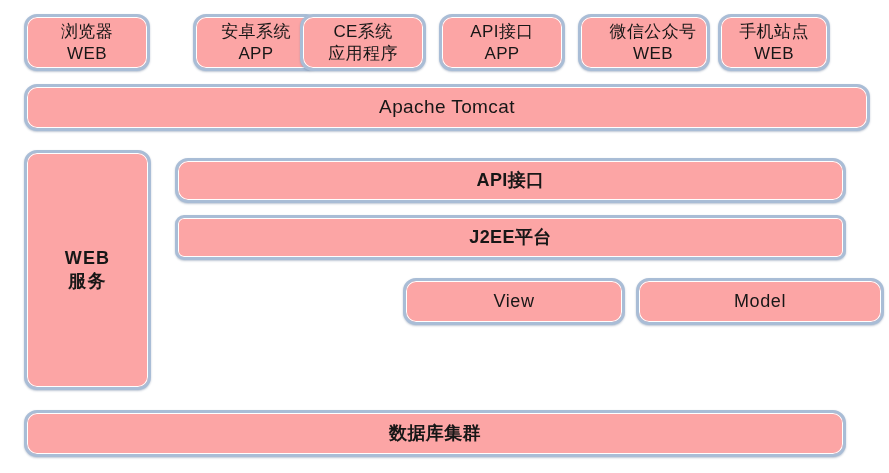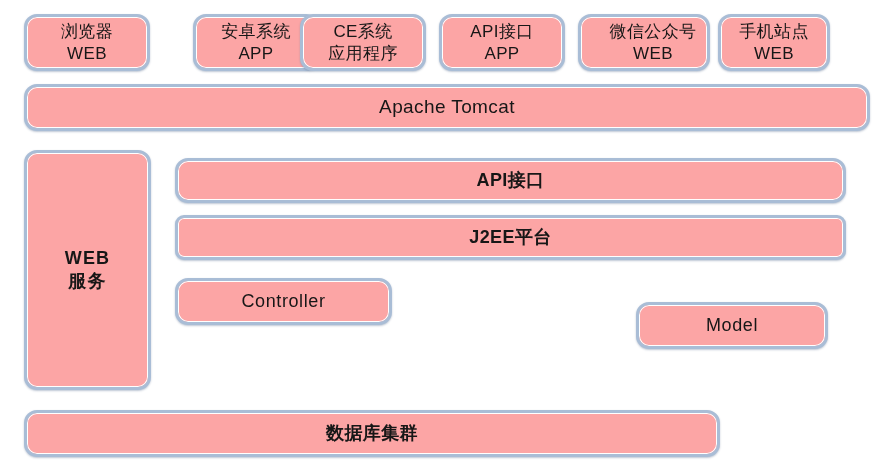--- a/index.html
+++ b/index.html
@@ -97,21 +97,21 @@
     font-size: 18px;
     font-weight: 500;
     border-radius: 13px;
     letter-spacing: 0.6px;
   }
 
   
   .db-node {
     left: 24px;
     top: 410px;
-    width: 696px;
+    width: 822px;
     height: 47px;
     font-size: 18px;
     font-weight: 600;
     border-radius: 13px;
   }
 </style>
 </head>
 <body>
 
 <div id="diagram">
@@ -151,24 +151,24 @@
   </div>
 
   <div class="node band-node band-api">
     <span class="label">API接口</span>
   </div>
 
   <div class="node band-node band-j2ee">
     <span class="label">J2EE平台</span>
   </div>
 
-  <div class="node mvc-node" style="left:175px;width:217px;">
-    <span class="label">Controller</span>
+  <div class="node mvc-node" style="left:403px;width:222px;">
+    <span class="label">View</span>
   </div>
-  <div class="node mvc-node" style="left:636px;width:192px;margin-top:24px;">
+  <div class="node mvc-node" style="left:636px;width:248px;">
     <span class="label">Model</span>
   </div>
 
 
   <div class="node db-node">
     <span class="label">数据库集群</span>
   </div>
 
 </div>
 

